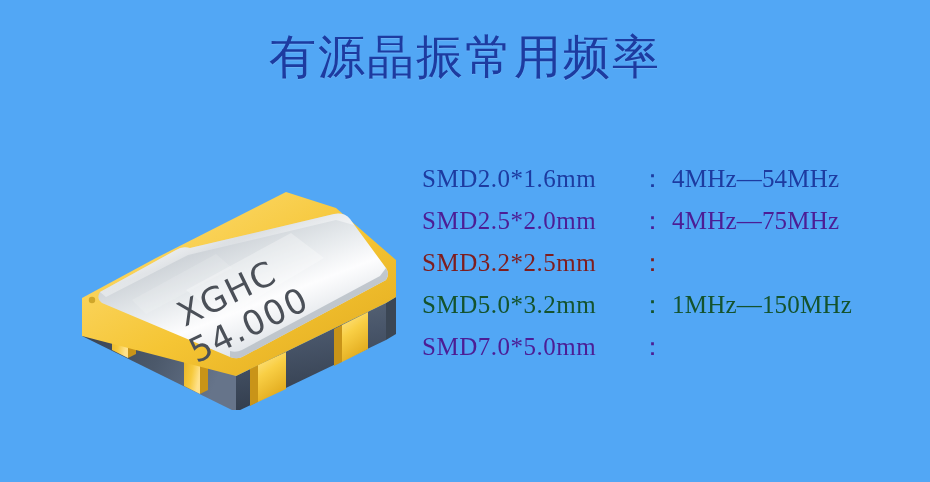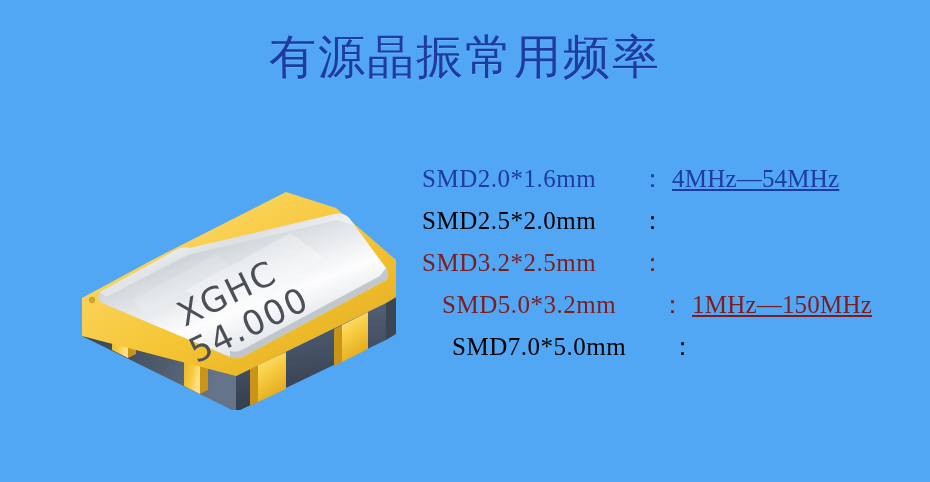--- a/index.html
+++ b/index.html
@@ -60,21 +60,20 @@
     letter-spacing: 0.5px;
   }
   .spec-colon {
     width: 32px;
     flex: 0 0 32px;
     text-align: left;
   }
   .spec-range {
     flex: 1 1 auto;
     letter-spacing: 0.2px;
-    text-decoration: underline;
   }
 
   
   #crystal {
     position: absolute;
     left: 36px;
     top: 140px;
     width: 380px;
     height: 270px;
   }
@@ -240,36 +239,37 @@
   </div>
 
   <div id="spec-list">
 
     <div class="spec-row" style="color: rgb(29, 59, 160);">
       <span class="spec-size">SMD2.0*1.6mm</span>
       <span class="spec-colon">：</span>
       <span class="spec-range">4MHz—54MHz</span>
     </div>
 
-    <div class="spec-row" style="color: #000000;">
+    <div class="spec-row" style="color: #4c1d95;">
       <span class="spec-size">SMD2.5*2.0mm</span>
       <span class="spec-colon">：</span>
+      <span class="spec-range">4MHz—75MHz</span>
     </div>
 
     <div class="spec-row" style="color: #7f1d1d;">
       <span class="spec-size">SMD3.2*2.5mm</span>
       <span class="spec-colon">：</span>
     </div>
 
-    <div class="spec-row" style="color: #7f1d1d; margin-left: 20px;">
+    <div class="spec-row" style="color: #14532d;">
       <span class="spec-size">SMD5.0*3.2mm</span>
       <span class="spec-colon">：</span>
       <span class="spec-range">1MHz—150MHz</span>
     </div>
 
-    <div class="spec-row" style="color: #000000; margin-left: 30px;">
+    <div class="spec-row" style="color: #4c1d95;">
       <span class="spec-size">SMD7.0*5.0mm</span>
       <span class="spec-colon">：</span>
     </div>
 
   </div>
 
 </div>
 
 </body></html>

